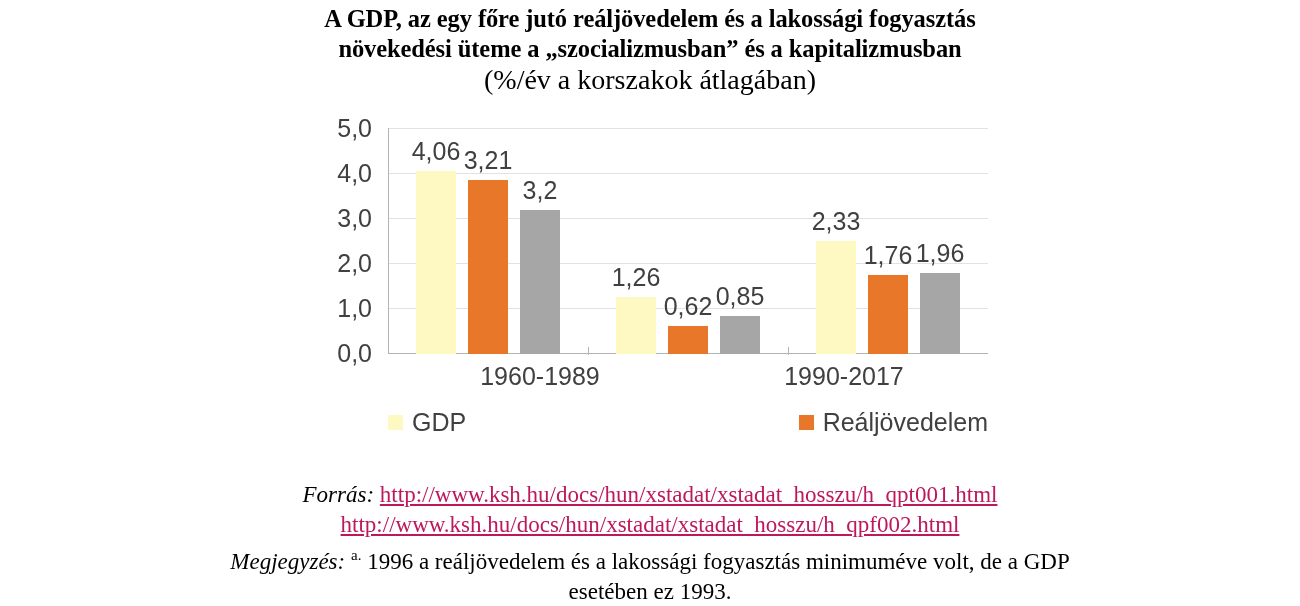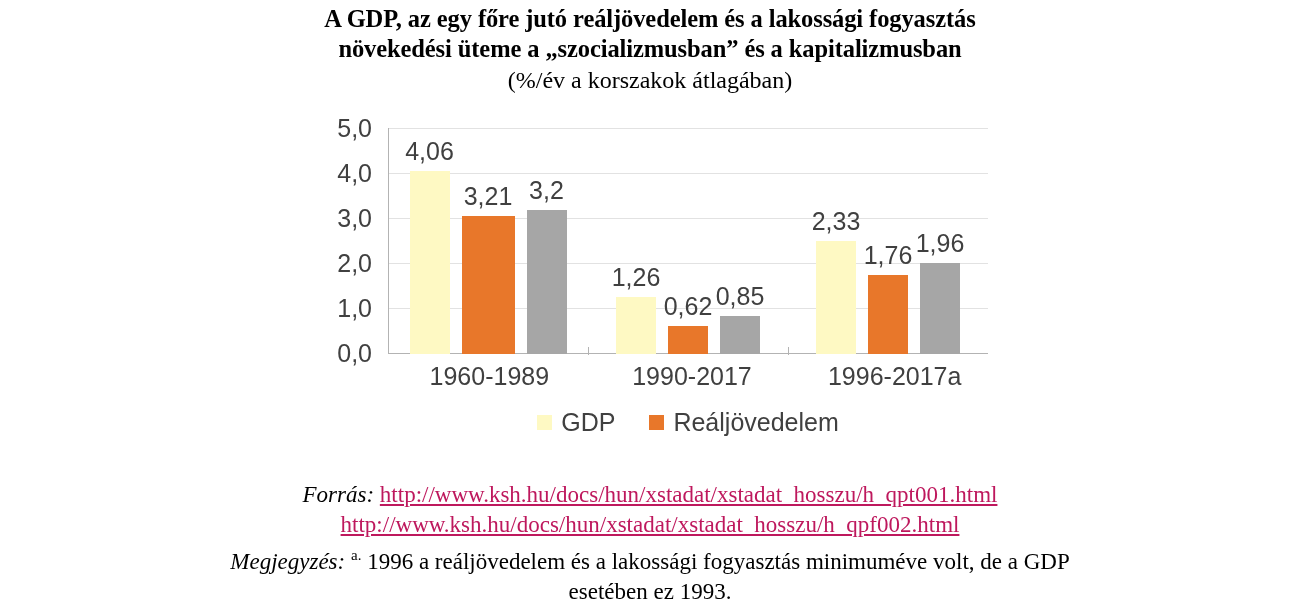--- a/index.html
+++ b/index.html
@@ -25,21 +25,21 @@
     text-align: center;
     font-family: "Liberation Serif", serif;
   }
   .title-line {
     font-size: 24.5px;
     font-weight: bold;
     line-height: 30px;
     letter-spacing: -0.1px;
   }
   .title-sub {
-    font-size: 24px;
+    font-size: 28px;
     font-weight: normal;
     line-height: 32px;
   }
 
   
   .chart-wrap {
     position: absolute;
     left: 300px;
     top: 120px;
     width: 700px;
@@ -140,21 +140,21 @@
     white-space: nowrap;
   }
 
   
   .legend {
     position: absolute;
     left: 88px;
     right: 12px;
     top: 288px;
     display: flex;
-    justify-content: center;
+    justify-content: space-between;
     align-items: center;
     gap: 34px;
   }
   .legend-item {
     display: flex;
     align-items: center;
     gap: 9px;
     font-size: 25px;
     color: #404040;
     white-space: nowrap;
@@ -221,21 +221,21 @@
     <div class="gridline" style="top:135px;"></div>
     <div class="gridline" style="top:180px;"></div>
   </div>
 
   <div class="groups">
 
     <div class="group">
       <div class="bar s0" style="height:182.7px;">
         <span class="val">4,06</span>
       </div>
-      <div class="bar s1" style="height:138px;padding-left:13px;">
+      <div class="bar s1" style="height:174px;">
         <span class="val">3,21</span>
       </div>
       <div class="bar s2" style="height:144.0px;">
         <span class="val">3,2</span>
       </div>
     </div>
 
     <div class="group">
       <div class="bar s0" style="height:56.7px;">
         <span class="val">1,26</span>
@@ -248,31 +248,30 @@
       </div>
     </div>
 
     <div class="group">
       <div class="bar s0" style="height:113px;">
         <span class="val">2,33</span>
       </div>
       <div class="bar s1" style="height:79.2px;">
         <span class="val">1,76</span>
       </div>
-      <div class="bar s2" style="height:91px;">
+      <div class="bar s2" style="height:81px;">
         <span class="val">1,96</span>
       </div>
     </div>
 
   </div>
 
   <div class="xlabels">
     <div class="xlabel">1960-1989</div>
     <div class="xlabel">1990-2017</div>
-    <div class="xlabel">1996-2017a</div>
   </div>
 
   <div class="legend">
     <div class="legend-item">
       <span class="swatch s0"></span>
       <span>GDP</span>
     </div>
     <div class="legend-item">
       <span class="swatch s1"></span>
       <span>Reáljövedelem</span>

